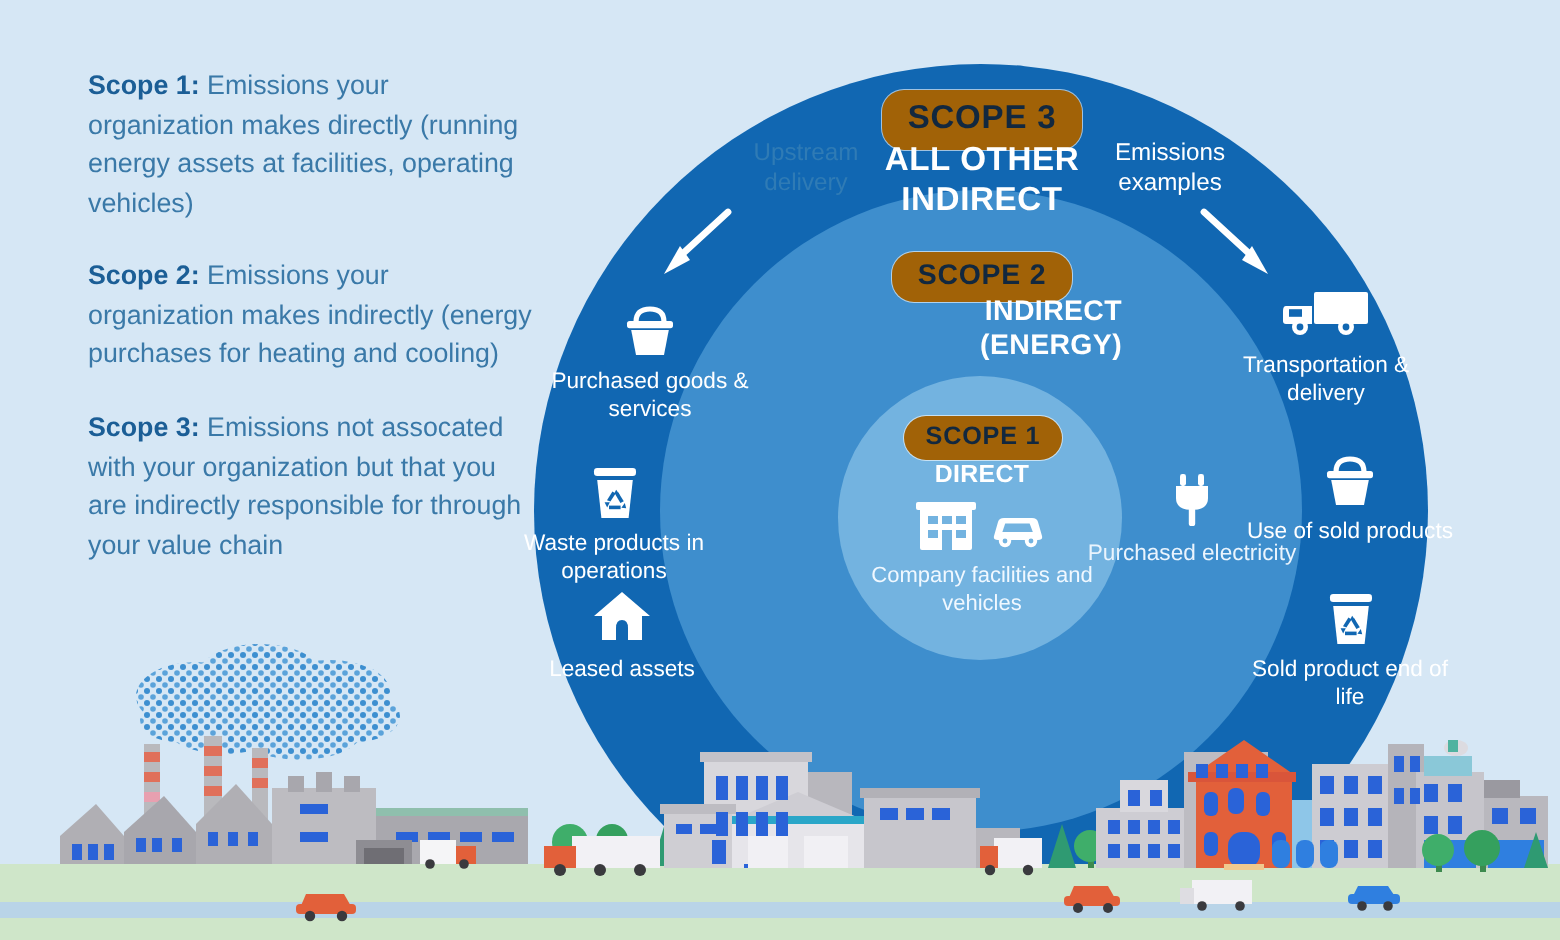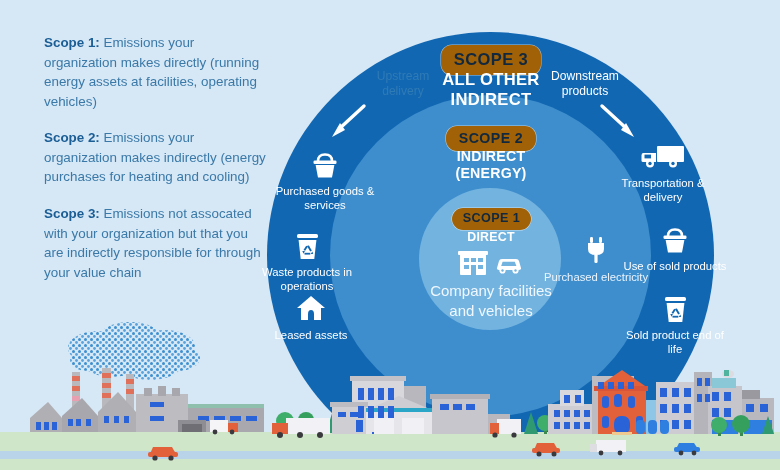--- a/index.html
+++ b/index.html
@@ -31,21 +31,21 @@
     color:#12283f;font-weight:bold;letter-spacing:.4px;
     text-align:center;line-height:1;
     box-shadow:0 0 0 .5px rgba(255,255,255,.6);
   }
   #pill3{left:441px;top:45px;width:100px;padding:6px 0 7px;font-size:16.5px;}
   #pill2{left:446px;top:126px;width:90px;padding:5px 0 6px;font-size:14.2px;}
   #pill1{left:452px;top:208px;width:79px;padding:4px 0 5px;font-size:12.6px;}
 
   .ringhead{position:absolute;text-align:center;color:#ffffff;font-weight:bold;line-height:1.18;}
   #head3{left:411px;top:70px;width:160px;font-size:16.6px;letter-spacing:.3px;}
-  #head2{left:421px;top:148px;width:140px;font-size:14.2px;letter-spacing:.2px;}
+  #head2{left:421px;top:148px;width:140px;font-size:14.2px;letter-spacing:.2px;text-align:right;}
   #head1{left:441px;top:230px;width:100px;font-size:12.4px;letter-spacing:.2px;}
 
   
   .flowlabel{position:absolute;text-align:center;font-size:12.1px;line-height:1.28;}
   #upstream{left:358px;top:69px;width:90px;color:#2f7bb5;}
   #downstream{left:538px;top:69px;width:94px;color:#ffffff;}
 
   
   .item{position:absolute;width:106px;text-align:center;color:#ffffff;}
   .item .ico{display:block;height:30px;margin:0 auto 4px;}
@@ -56,21 +56,21 @@
   #it-waste{left:254px;top:231px;}
   #it-leased{left:258px;top:294px;}
   #it-transport{left:610px;top:142px;}
   #it-use{left:622px;top:225px;}
   #it-eol{left:622px;top:294px;}
   #it-elec{left:543px;top:236px;}
 
   
   #s1icons{position:absolute;left:450px;top:249px;width:82px;text-align:center;}
   #s1cap{position:absolute;left:425px;top:281px;width:132px;text-align:center;
-         font-size:15px;line-height:1.3;color:#f0f8ff;}
+         font-size:11px;line-height:1.3;color:#f0f8ff;}
 
   
   .arrow{position:absolute;}
   #arrow-up{left:326px;top:103px;}
   #arrow-down{left:598px;top:103px;}
 
   
   #scenery{position:absolute;left:0;bottom:0;width:780px;height:150px;}
 </style>
 </head>
@@ -127,21 +127,21 @@
       <g fill="#73b3e0">
         <path d="M45.2 17 L46.6 12.8 L58.8 12.8 L60.4 17 Z"></path>
         <circle cx="46.5" cy="21.5" r="1.2"></circle>
           <circle cx="59.5" cy="21.5" r="1.2"></circle>
       </g>
     </svg>
   </div>
   <div id="s1cap">Company facilities and vehicles</div>
 
   <div class="flowlabel" id="upstream">Upstream delivery</div>
-  <div class="flowlabel" id="downstream">Downstream products</div>
+  <div class="flowlabel" id="downstream">Emissions examples</div>
 
   <svg class="arrow" id="arrow-up" width="42" height="38" viewBox="0 0 42 38">
     <path d="M38 3 L13 26" stroke="#ffffff" stroke-width="3.4" stroke-linecap="round" fill="none"></path>
     <path d="M6 34 L19 27 L14 20 Z" fill="#ffffff"></path>
   </svg>
   <svg class="arrow" id="arrow-down" width="42" height="38" viewBox="0 0 42 38">
     <path d="M4 3 L29 26" stroke="#ffffff" stroke-width="3.4" stroke-linecap="round" fill="none"></path>
     <path d="M36 34 L23 27 L28 20 Z" fill="#ffffff"></path>
   </svg>
 

